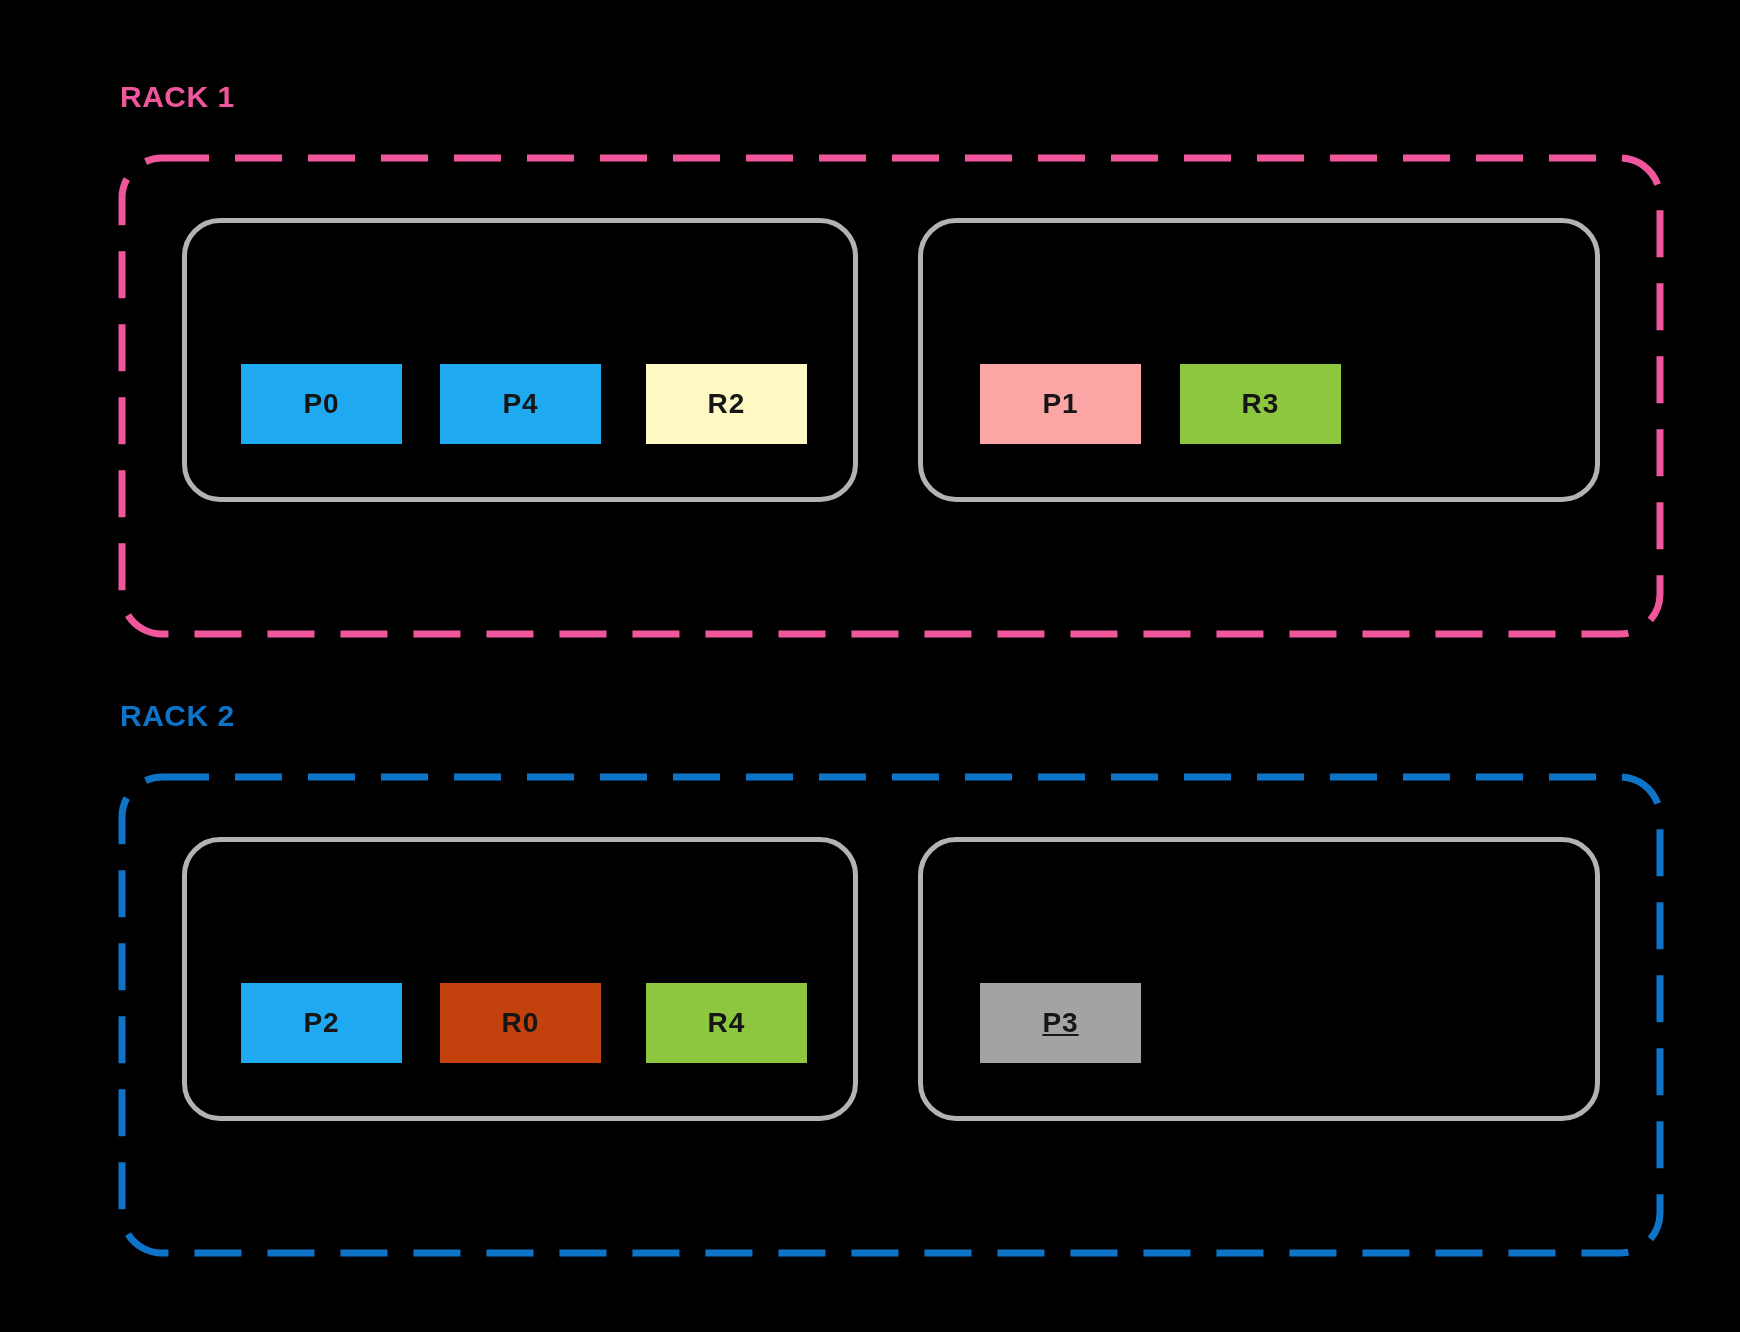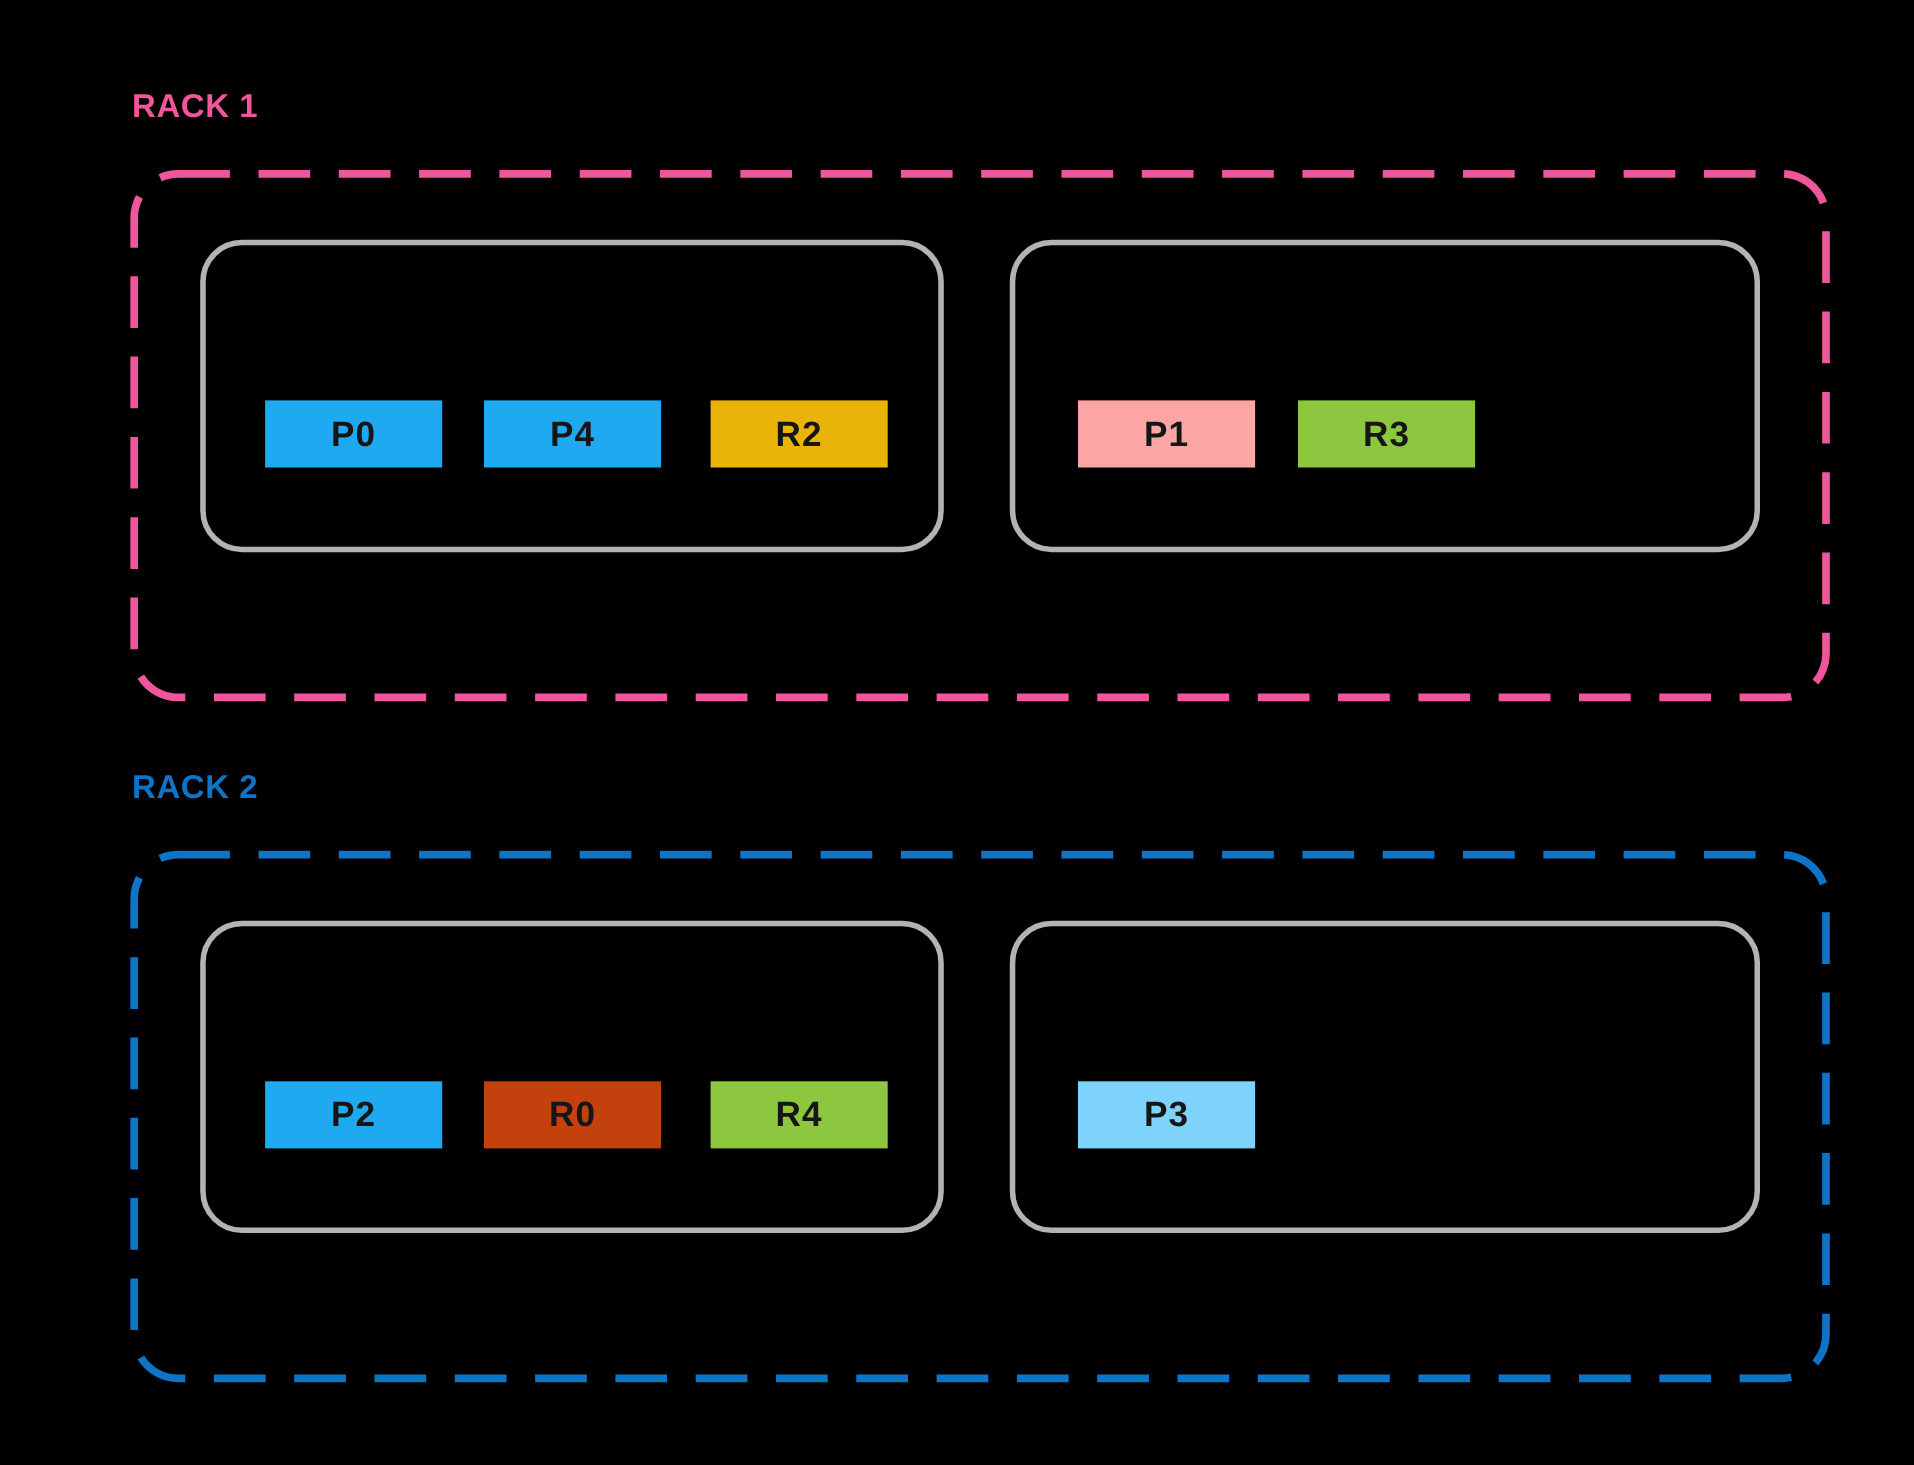--- a/index.html
+++ b/index.html
@@ -50,25 +50,25 @@
     box-sizing: border-box;
     background: transparent;
   }
   .node.node-a { left: 182px; width: 676px; }
   .node.node-b { left: 918px; width: 682px; }
 
   .shard-box {
     position: absolute;
     top: 364px;
     width: 161px;
-    height: 61px;
+    height: 80px;
     display: flex;
     align-items: center;
     justify-content: center;
-    font-size: 32px;
+    font-size: 28px;
     font-weight: bold;
     letter-spacing: 1px;
     color: #161616;
   }
   .pos-1 { left: 241px; }
   .pos-2 { left: 440px; }
   .pos-3 { left: 646px; }
   .pos-4 { left: 980px; }
   .pos-5 { left: 1180px; }
 </style>
@@ -82,36 +82,36 @@
 
     <svg class="rack-outline-svg" width="1548" height="486" viewBox="0 0 1548 486">
       <rect x="4" y="4" width="1538" height="476" rx="40" ry="40" fill="none" stroke-width="7" stroke-dasharray="47 26" stroke="#F0569B"></rect>
     </svg>
 
     <div class="node node-a"></div>
     <div class="node node-b"></div>
 
     <div class="shard-box pos-1" style="background: rgb(31, 169, 241);">P0</div>
     <div class="shard-box pos-2" style="background: rgb(31, 169, 241);">P4</div>
-    <div class="shard-box pos-3" style="background: #eab308;">R2</div>
+    <div class="shard-box pos-3" style="background: #fef9c3;">R2</div>
 
     <div class="shard-box pos-4" style="background: #fca5a5;">P1</div>
     <div class="shard-box pos-5" style="background: rgb(141, 198, 63);">R3</div>
   </section>
 
   <section class="rack-group rack-2">
     <h2 class="rack-label" style="color: rgb(14, 116, 200);">RACK 2</h2>
 
     <svg class="rack-outline-svg" width="1548" height="486" viewBox="0 0 1548 486">
       <rect x="4" y="4" width="1538" height="476" rx="40" ry="40" fill="none" stroke-width="7" stroke-dasharray="47 26" stroke="#0E74C8"></rect>
     </svg>
 
     <div class="node node-a"></div>
     <div class="node node-b"></div>
 
     <div class="shard-box pos-1" style="background: rgb(31, 169, 241);">P2</div>
     <div class="shard-box pos-2" style="background: #c2410c;">R0</div>
     <div class="shard-box pos-3" style="background: rgb(141, 198, 63);">R4</div>
 
-    <div class="shard-box pos-4" style="background: #7dd3fc;">P3</div>
+    <div class="shard-box pos-4" style="background: #a3a3a3; text-decoration: underline;">P3</div>
   </section>
 
 </div>
 
 </body></html>

